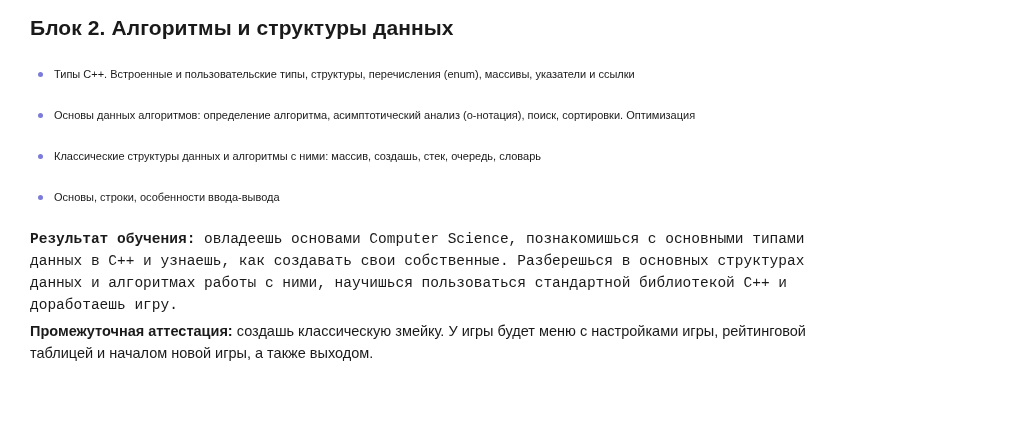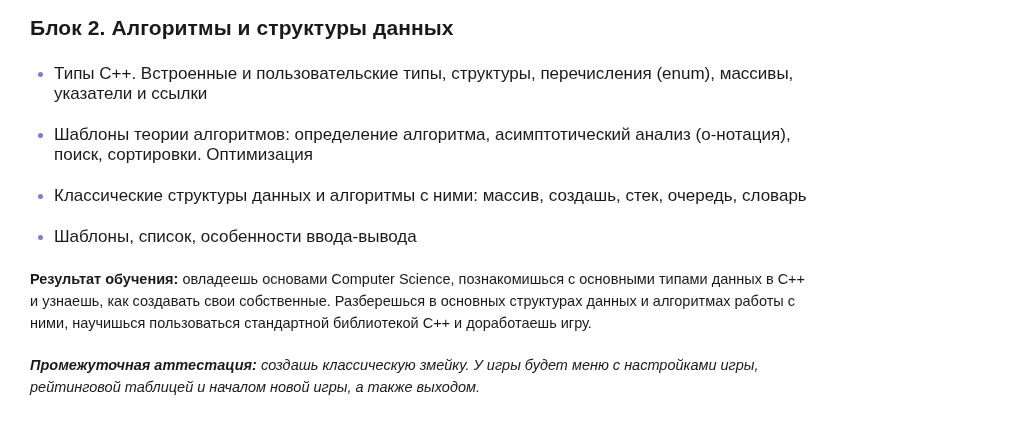--- a/index.html
+++ b/index.html
@@ -34,21 +34,21 @@
     color: #1a1a1a;
     margin: 52px 0 0 0;
   }
   ul.topic-list {
     list-style: none;
     margin: 22px 0 0 0;
     padding: 0;
   }
   ul.topic-list li {
     position: relative;
-    font-size: 17px;
+    font-size: 11px;
     line-height: 20px;
     color: #1a1a1a;
     padding-left: 24px;
     margin-bottom: 21px;
   }
   ul.topic-list li::before {
     content: "";
     position: absolute;
     left: 8px;
     top: 8px;
@@ -58,49 +58,49 @@
     background: #7b7bd9;
   }
   .para {
     font-size: 14.5px;
     line-height: 22px;
     color: #1a1a1a;
     margin: 0 0 0 0;
   }
   .para.result {
     margin-top: 21px;
+    font-family: Liberation Mono, monospace;
   }
   .para.assessment {
-    margin-top: 20px;
-    font-style: italic;
+    margin-top: 4px;
   }
   .lead {
     font-weight: bold;
   }
 </style>
 </head>
 <body>
 
 <div class="page">
 
   <h1 class="block-title">Блок 2. Алгоритмы и структуры данных</h1>
 
 
   <ul class="topic-list">
     <li>
       <span>Типы C++. Встроенные и пользовательские типы, структуры, перечисления (enum), массивы, указатели и ссылки</span>
     </li>
     <li>
-      <span>Шаблоны теории алгоритмов: определение алгоритма, асимптотический анализ (o-нотация), поиск, сортировки. Оптимизация</span>
+      <span>Основы данных алгоритмов: определение алгоритма, асимптотический анализ (o-нотация), поиск, сортировки. Оптимизация</span>
     </li>
     <li>
       <span>Классические структуры данных и алгоритмы с ними: массив, создашь, стек, очередь, словарь</span>
     </li>
     <li>
-      <span>Шаблоны, список, особенности ввода-вывода</span>
+      <span>Основы, строки, особенности ввода-вывода</span>
     </li>
   </ul>
 
   <p class="para result">
     <span class="lead">Результат обучения:</span><span> овладеешь основами Computer Science, познакомишься с основными типами данных в C++ и узнаешь, как создавать свои собственные. Разберешься в основных структурах данных и алгоритмах работы с ними, научишься пользоваться стандартной библиотекой C++ и доработаешь игру.</span>
   </p>
 
   <p class="para assessment">
     <span class="lead">Промежуточная аттестация:</span><span> создашь классическую змейку. У игры будет меню с настройками игры, рейтинговой таблицей и началом новой игры, а также выходом.</span>
   </p>

